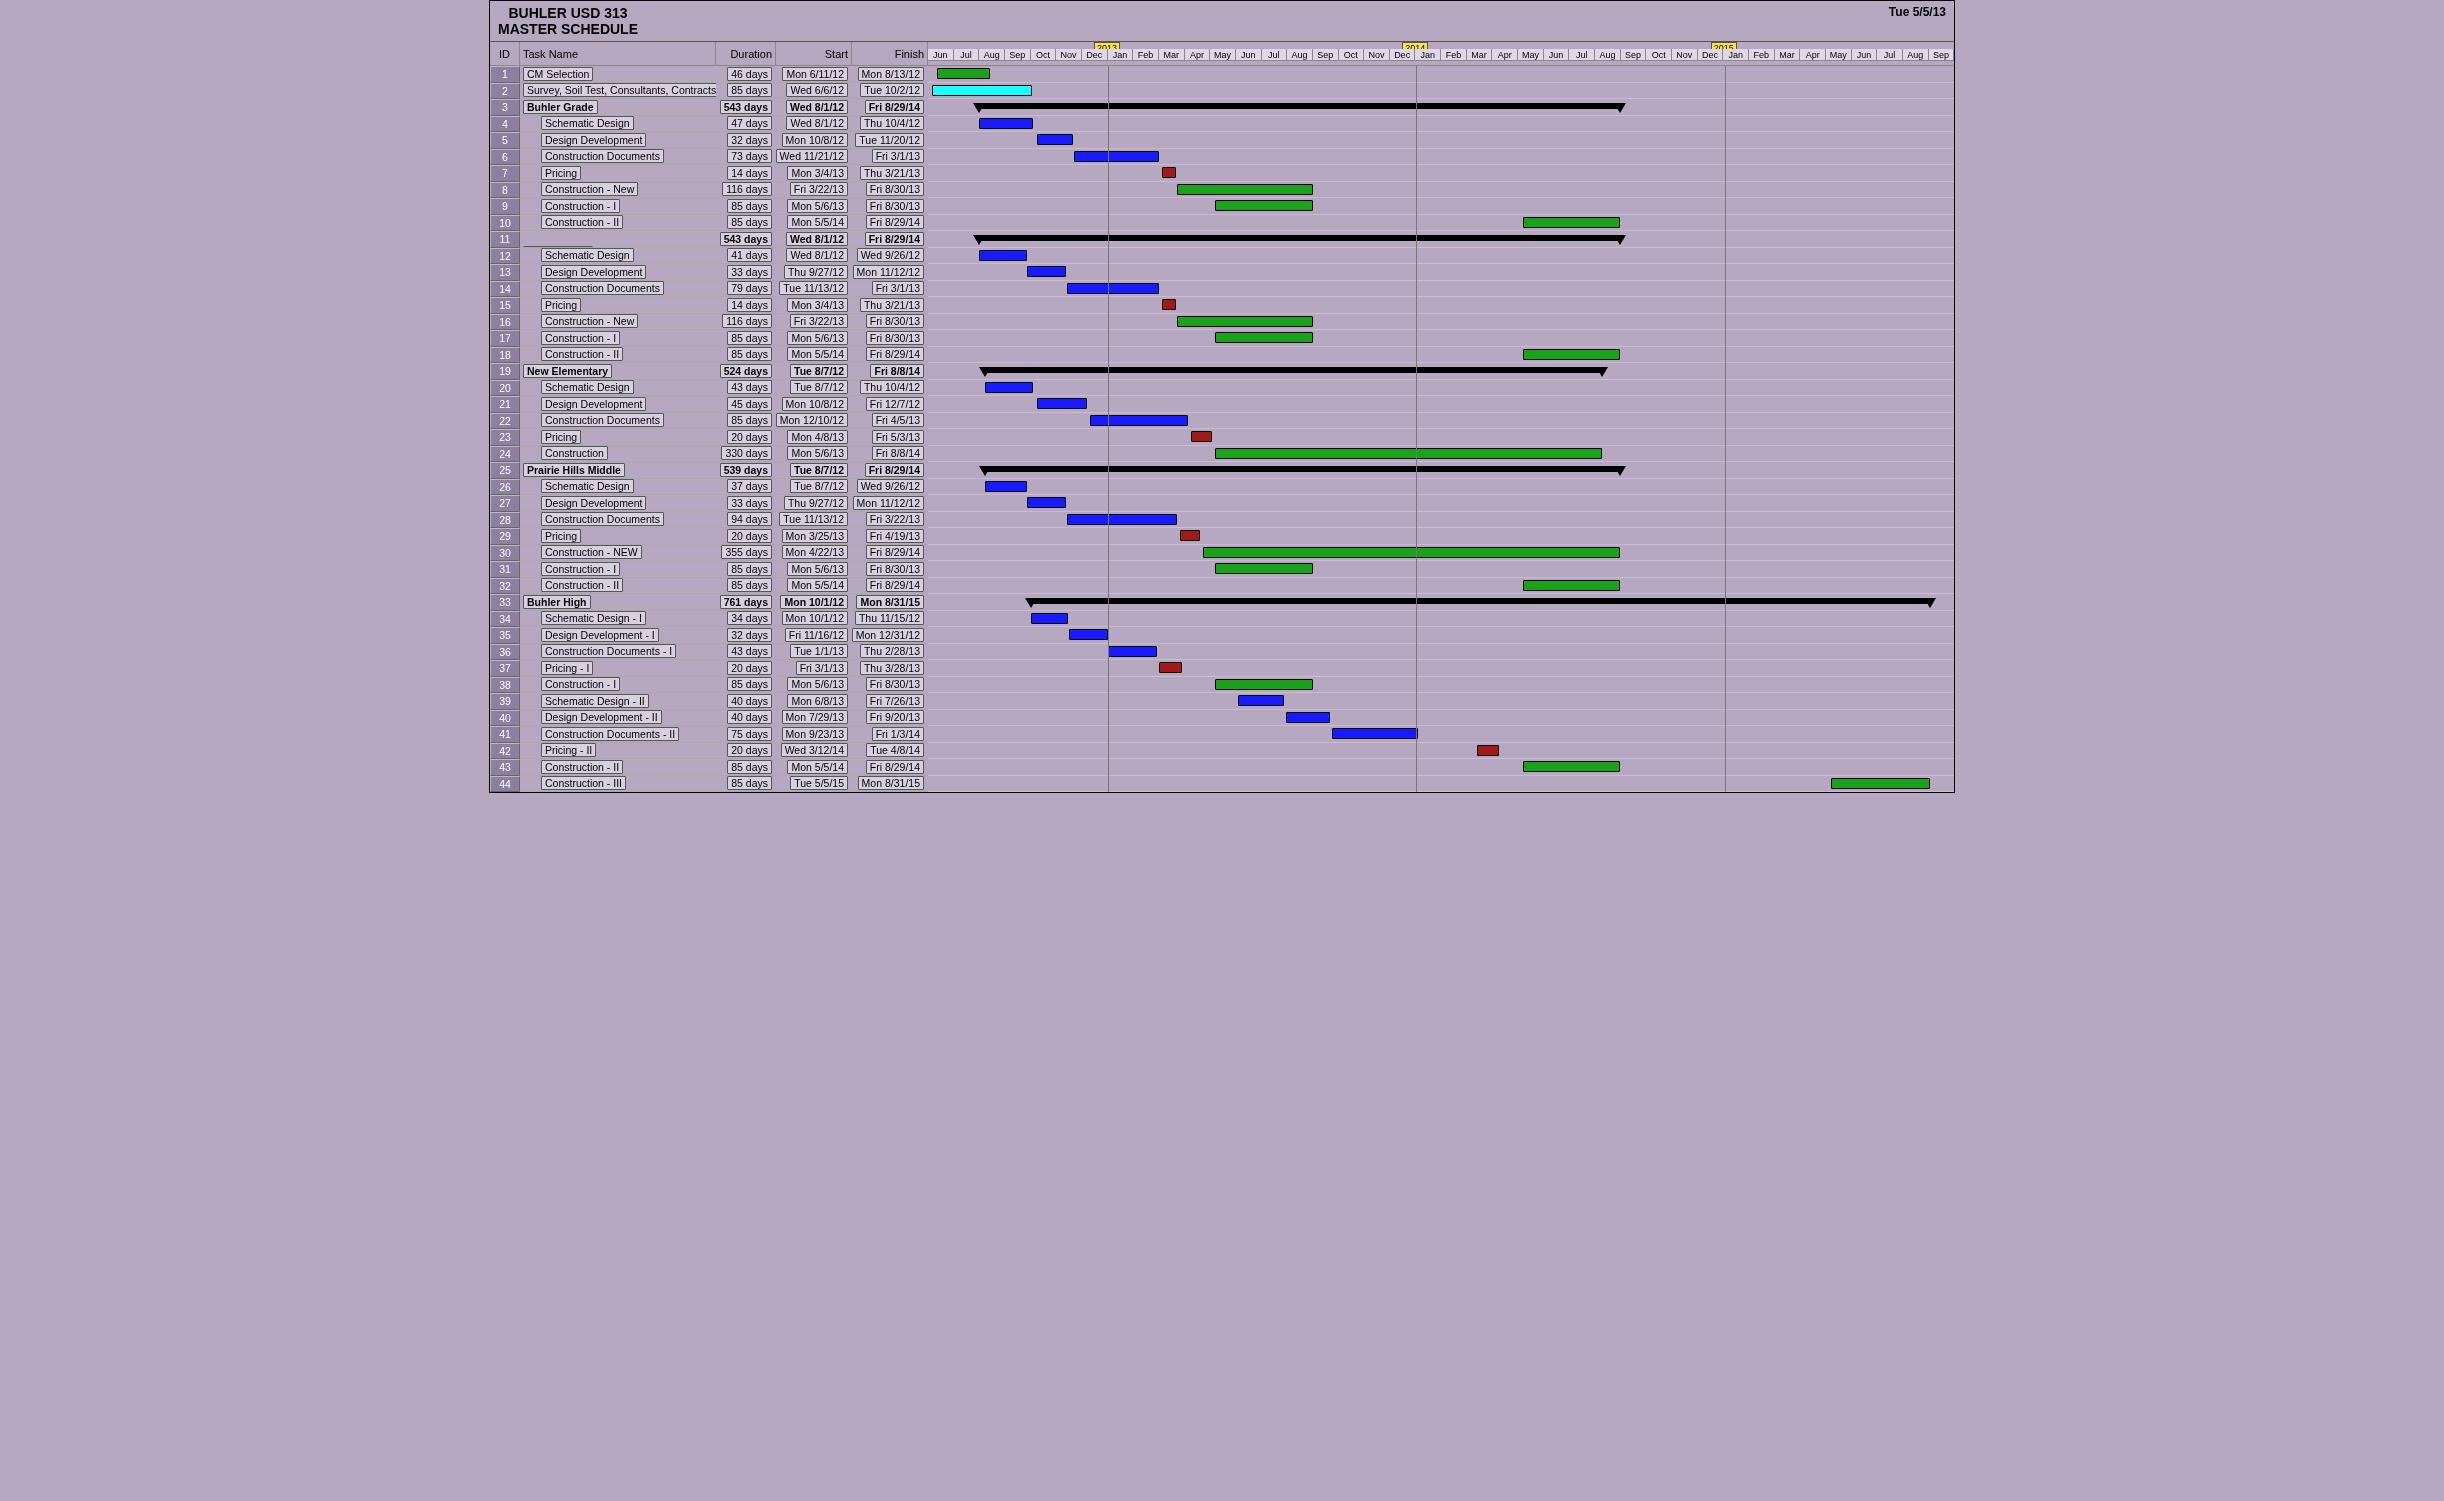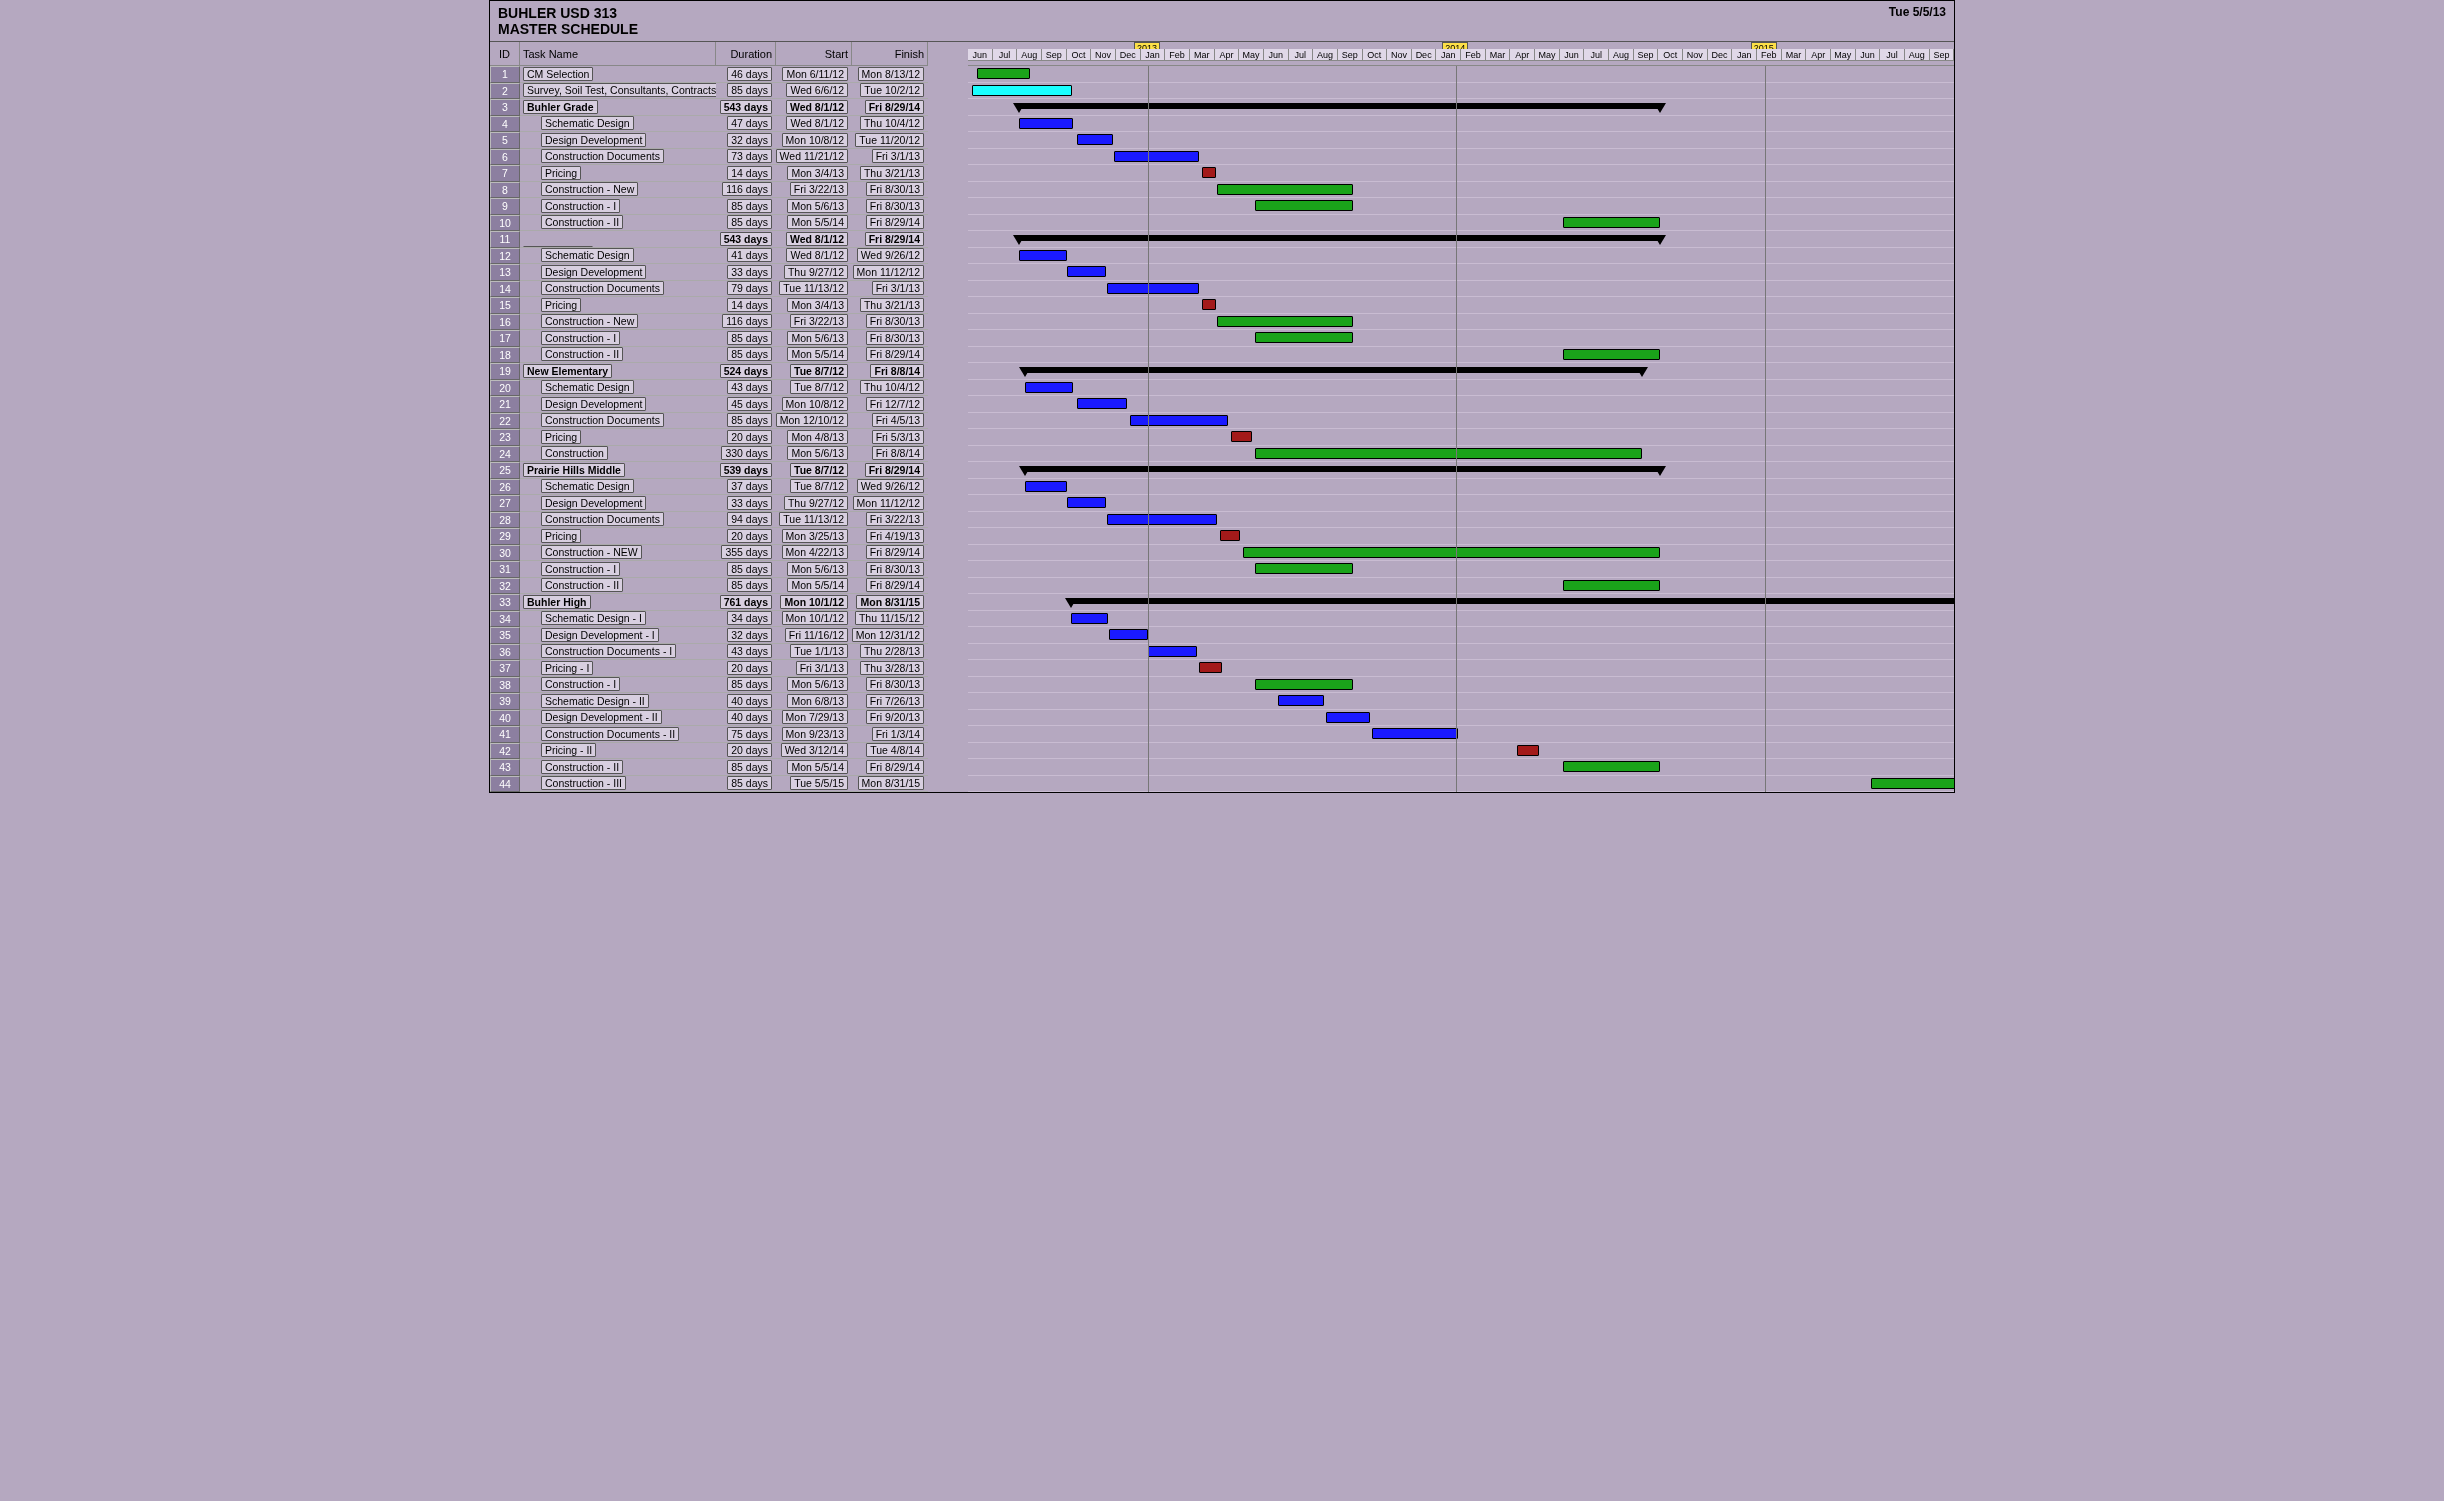--- a/index.html
+++ b/index.html
@@ -1,24 +1,24 @@
 <!DOCTYPE html>
 <html><head>
 <meta charset="utf-8">
 <style>
   * { box-sizing: border-box; margin: 0; padding: 0; }
   body { font-family: Arial, sans-serif; font-size: 11px; background: #b5a8c0; color: #000; }
   
   .page { width: 1466px; margin: 0 auto; background: #b5a8c0; border: 1px solid #000; position: relative; }
   
-  .header { display: flex; justify-content: space-between; padding: 4px 8px; border-bottom: 1px solid #555; }
+  .header { display: flex; justify-content: space-between; padding: 4px 8px; border-bottom: 1px solid #555; text-align: center; }
   .header-left { font-weight: bold; font-size: 14px; }
   .header-right { font-weight: bold; font-size: 12px; }
   
-  .content { display: flex; gap: 40px; }
+  .content { display: flex; }
   
   .table-area { flex: 0 0 438px; }
   .gantt-area { flex: 1; position: relative; overflow: hidden; }
   
   
   .col-headers { display: flex; height: 24px; }
   .col-headers > div, .row > div {
     border-right: 1px solid #888; border-bottom: 1px solid #888;
     padding: 1px 3px; display: flex; align-items: center;
     white-space: nowrap; overflow: hidden;

